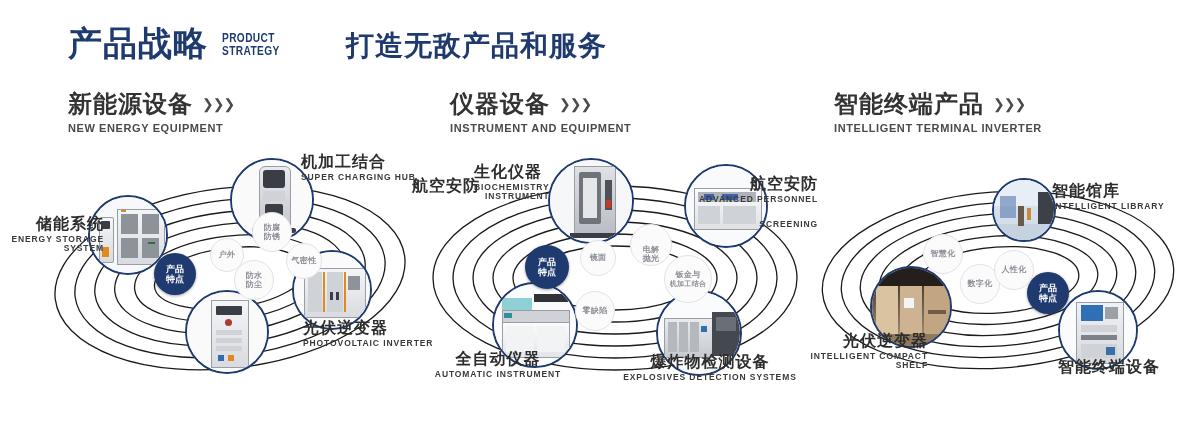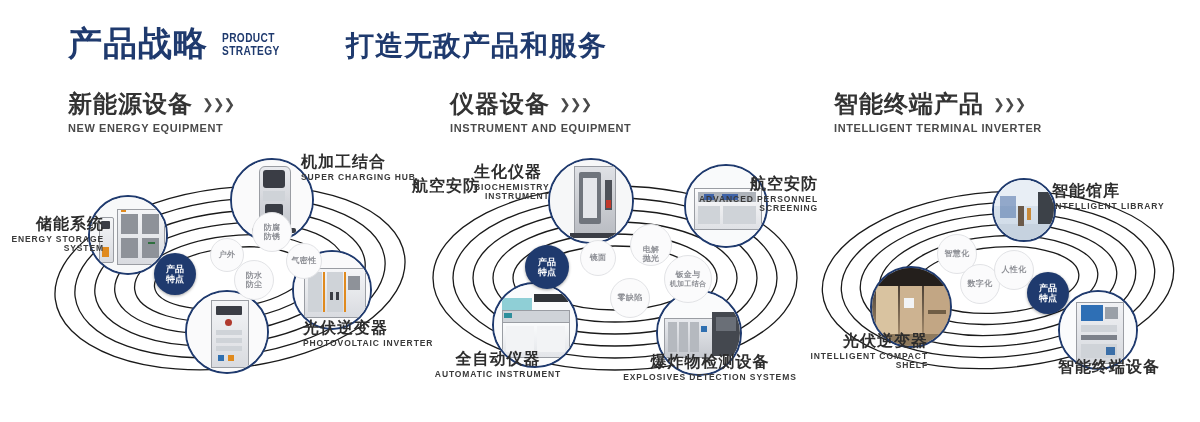--- a/index.html
+++ b/index.html
@@ -281,21 +281,21 @@
       <span>产品</span>
       <span>特点</span>
     </div>
     <div class="bub" style="left:160px;top:90px;width:36px;height:36px;">
       <span>镜面</span>
     </div>
     <div class="bub" style="left:210px;top:74px;width:42px;height:42px;flex-direction:column;justify-content:flex-end;">
       <span>电解</span>
       <span>抛光</span>
     </div>
-    <div class="bub" style="left:155px;top:128px;width:40px;height:40px;margin-left:35px;">
+    <div class="bub" style="left:155px;top:141px;width:40px;height:40px;">
       <span>零缺陷</span>
     </div>
     <div class="bub" style="left:244px;top:105px;width:48px;height:48px;flex-direction:column;">
       <span>钣金与</span>
       <span style="font-size:7px;">机加工结合</span>
     </div>
   </div>
 
   <div class="lbl l" style="left:412px;top:177px;">
     <div class="cn">航空安防</div>
@@ -303,21 +303,21 @@
 
   <div class="lbl l" style="left:474px;top:163px;">
     <div class="cn">生化仪器</div>
     <div class="en">BIOCHEMISTRY</div>
     <div class="en" style="margin-top:0;text-align:right;">INSTRUMENT</div>
   </div>
 
   <div class="lbl r" style="left:690px;top:175px;width:128px;">
     <div class="cn">航空安防</div>
     <div class="en">ADVANCED PERSONNEL</div>
-    <div class="en" style="margin-top:0">SCREENING</div>
+    <div class="en" style="margin-top:16px">SCREENING</div>
   </div>
 
   <div class="lbl c" style="left:428px;top:350px;width:140px;">
     <div class="cn">全自动仪器</div>
     <div class="en">AUTOMATIC INSTRUMENT</div>
   </div>
 
   <div class="lbl c" style="left:620px;top:353px;width:180px;">
     <div class="cn">爆炸物检测设备</div>
     <div class="en">EXPLOSIVES DETECTION SYSTEMS</div>
@@ -366,21 +366,21 @@
         <div class="cab" style="left:16px;top:10px;width:46px;height:60px;background:linear-gradient(180deg,#f0f1f4,#d6d9de);"></div>
         <div class="drk" style="left:21px;top:13px;width:22px;height:16px;background:#2e6fb5;"></div>
         <div class="scr" style="left:45px;top:15px;width:13px;height:12px;background:#9aa0a8;"></div>
         <div class="ltb" style="left:21px;top:33px;width:36px;height:7px;"></div>
         <div class="scr" style="left:21px;top:43px;width:36px;height:5px;background:#7c818a;"></div>
         <div class="ltb" style="left:21px;top:52px;width:36px;height:14px;"></div>
         <div class="org" style="left:46px;top:55px;width:9px;height:8px;background:#3b6fa8;"></div>
       </div>
     </div>
 
-    <div class="bub" style="left:125px;top:84px;width:40px;height:40px;">
+    <div class="bub" style="left:111px;top:84px;width:40px;height:40px;">
       <span>智慧化</span>
     </div>
     <div class="bub" style="left:148px;top:114px;width:40px;height:40px;">
       <span>数字化</span>
     </div>
     <div class="bub" style="left:182px;top:100px;width:40px;height:40px;text-align:center;">
       <span>人性化</span>
     </div>
     <div class="bub core" style="left:215px;top:122px;width:42px;height:42px;flex-direction:column;">
       <span>产品</span>

